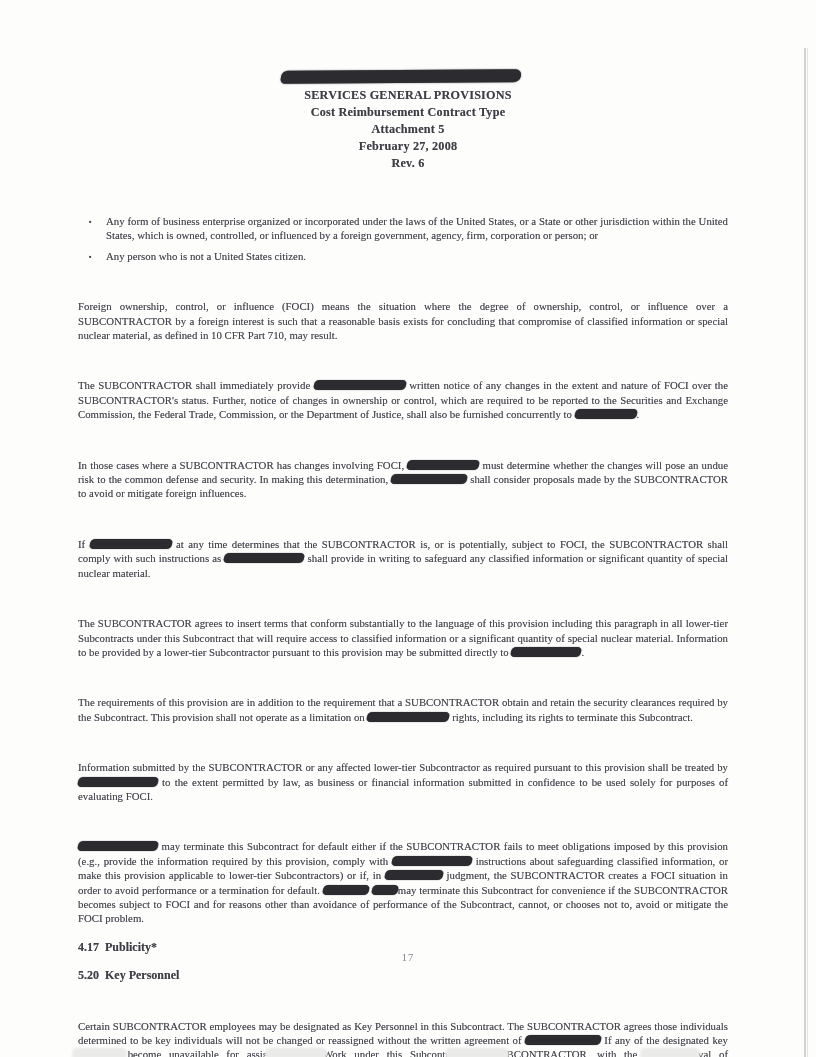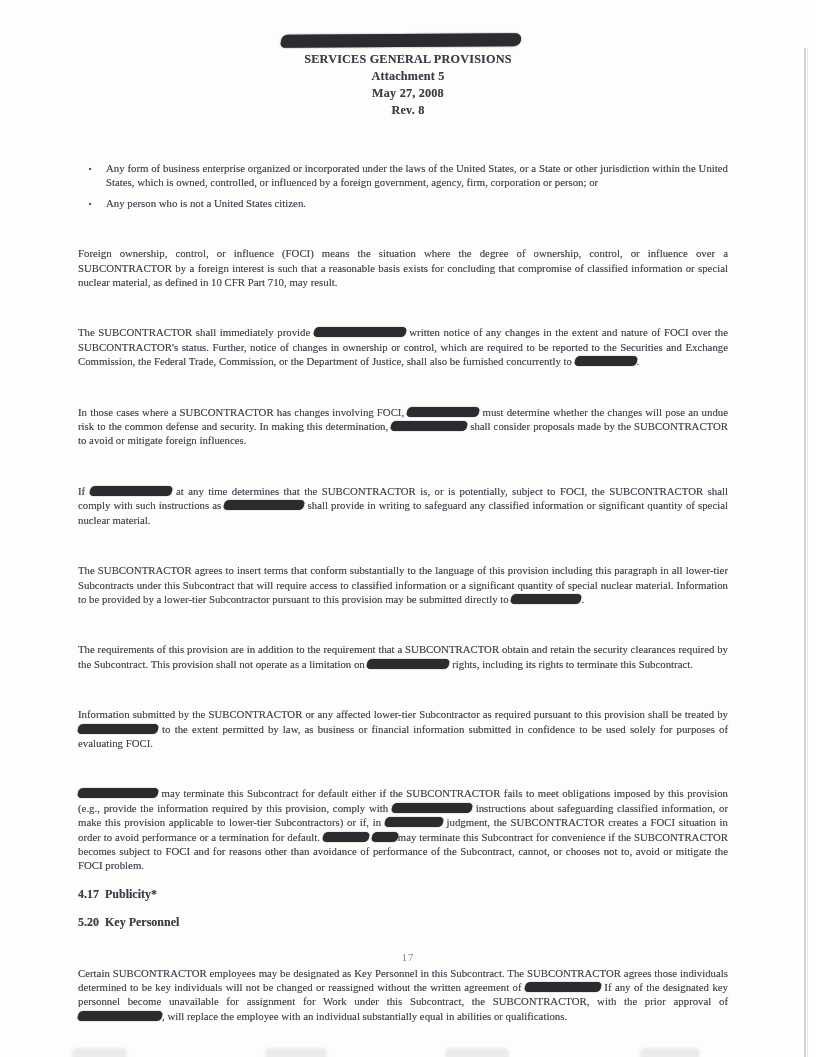--- a/index.html
+++ b/index.html
@@ -7,21 +7,21 @@
   .page {
     position: relative;
     width: 816px;
     height: 1057px;
     margin: 0 auto;
     background: var(--paper, #fdfdfc);
     font-family: "Liberation Serif", "DejaVu Serif", serif;
     color: var(--ink, #45454e);
     overflow: hidden;
   }
-  .header { padding-top: 34px; text-align: center; }
+  .header { padding-top: 70px; text-align: center; }
   .redact-bar {
     position: relative;
     left: -7px;
     width: 240px;
     height: 13px;
     margin: 0 auto 4px;
     background: var(--redact, #2b2b30);
     border-radius: 7px 9px 8px 7px;
     transform: rotate(-0.35deg) skewX(-12deg);
     box-shadow: 0 0 1.5px rgba(40,40,45,.8);
@@ -99,23 +99,24 @@
 </head>
 <body>
 
 <div class="page">
 
   <div class="edge-line"></div>
 
   <div class="header">
     <div class="redact-bar"></div>
     <div class="title-line">SERVICES GENERAL PROVISIONS</div>
+    <div class="title-line">Cost Reimbursement Contract Type</div>
     <div class="title-line">Attachment 5</div>
-    <div class="title-line">May 27, 2008</div>
-    <div class="title-line">Rev. 8</div>
+    <div class="title-line">February 27, 2008</div>
+    <div class="title-line">Rev. 6</div>
   </div>
 
   <div class="body" id="doc-body">
       <p class="bullet"><span class="marker">▪</span>Any form of business enterprise organized or incorporated under the laws of the United States, or a State or other jurisdiction within the United States, which is owned, controlled, or influenced by a foreign government, agency, firm, corporation or person; or</p>
       <p class="bullet"><span class="marker">▪</span>Any person who is not a United States citizen.</p>
       <p class="para">Foreign ownership, control, or influence (FOCI) means the situation where the degree of ownership, control, or influence over a SUBCONTRACTOR by a foreign interest is such that a reasonable basis exists for concluding that compromise of classified information or special nuclear material, as defined in 10 CFR Part 710, may result.</p>
       <p class="para">The SUBCONTRACTOR shall immediately provide <span class="redaction" style="width: 92px;"></span> written notice of any changes in the extent and nature of FOCI over the SUBCONTRACTOR's status. Further, notice of changes in ownership or control, which are required to be reported to the Securities and Exchange Commission, the Federal Trade, Commission, or the Department of Justice, shall also be furnished concurrently to <span class="redaction" style="width: 62px;"></span>.</p>
       <p class="para">In those cases where a SUBCONTRACTOR has changes involving FOCI, <span class="redaction" style="width: 72px;"></span> must determine whether the changes will pose an undue risk to the common defense and security. In making this determination, <span class="redaction" style="width: 76px;"></span> shall consider proposals made by the SUBCONTRACTOR to avoid or mitigate foreign influences.</p>
       <p class="para">If <span class="redaction" style="width: 82px;"></span> at any time determines that the SUBCONTRACTOR is, or is potentially, subject to FOCI, the SUBCONTRACTOR shall comply with such instructions as <span class="redaction" style="width: 80px;"></span> shall provide in writing to safeguard any classified information or significant quantity of special nuclear material.</p>
       <p class="para">The SUBCONTRACTOR agrees to insert terms that conform substantially to the language of this provision including this paragraph in all lower-tier Subcontracts under this Subcontract that will require access to classified information or a significant quantity of special nuclear material. Information to be provided by a lower-tier Subcontractor pursuant to this provision may be submitted directly to <span class="redaction" style="width: 70px;"></span>.</p>

